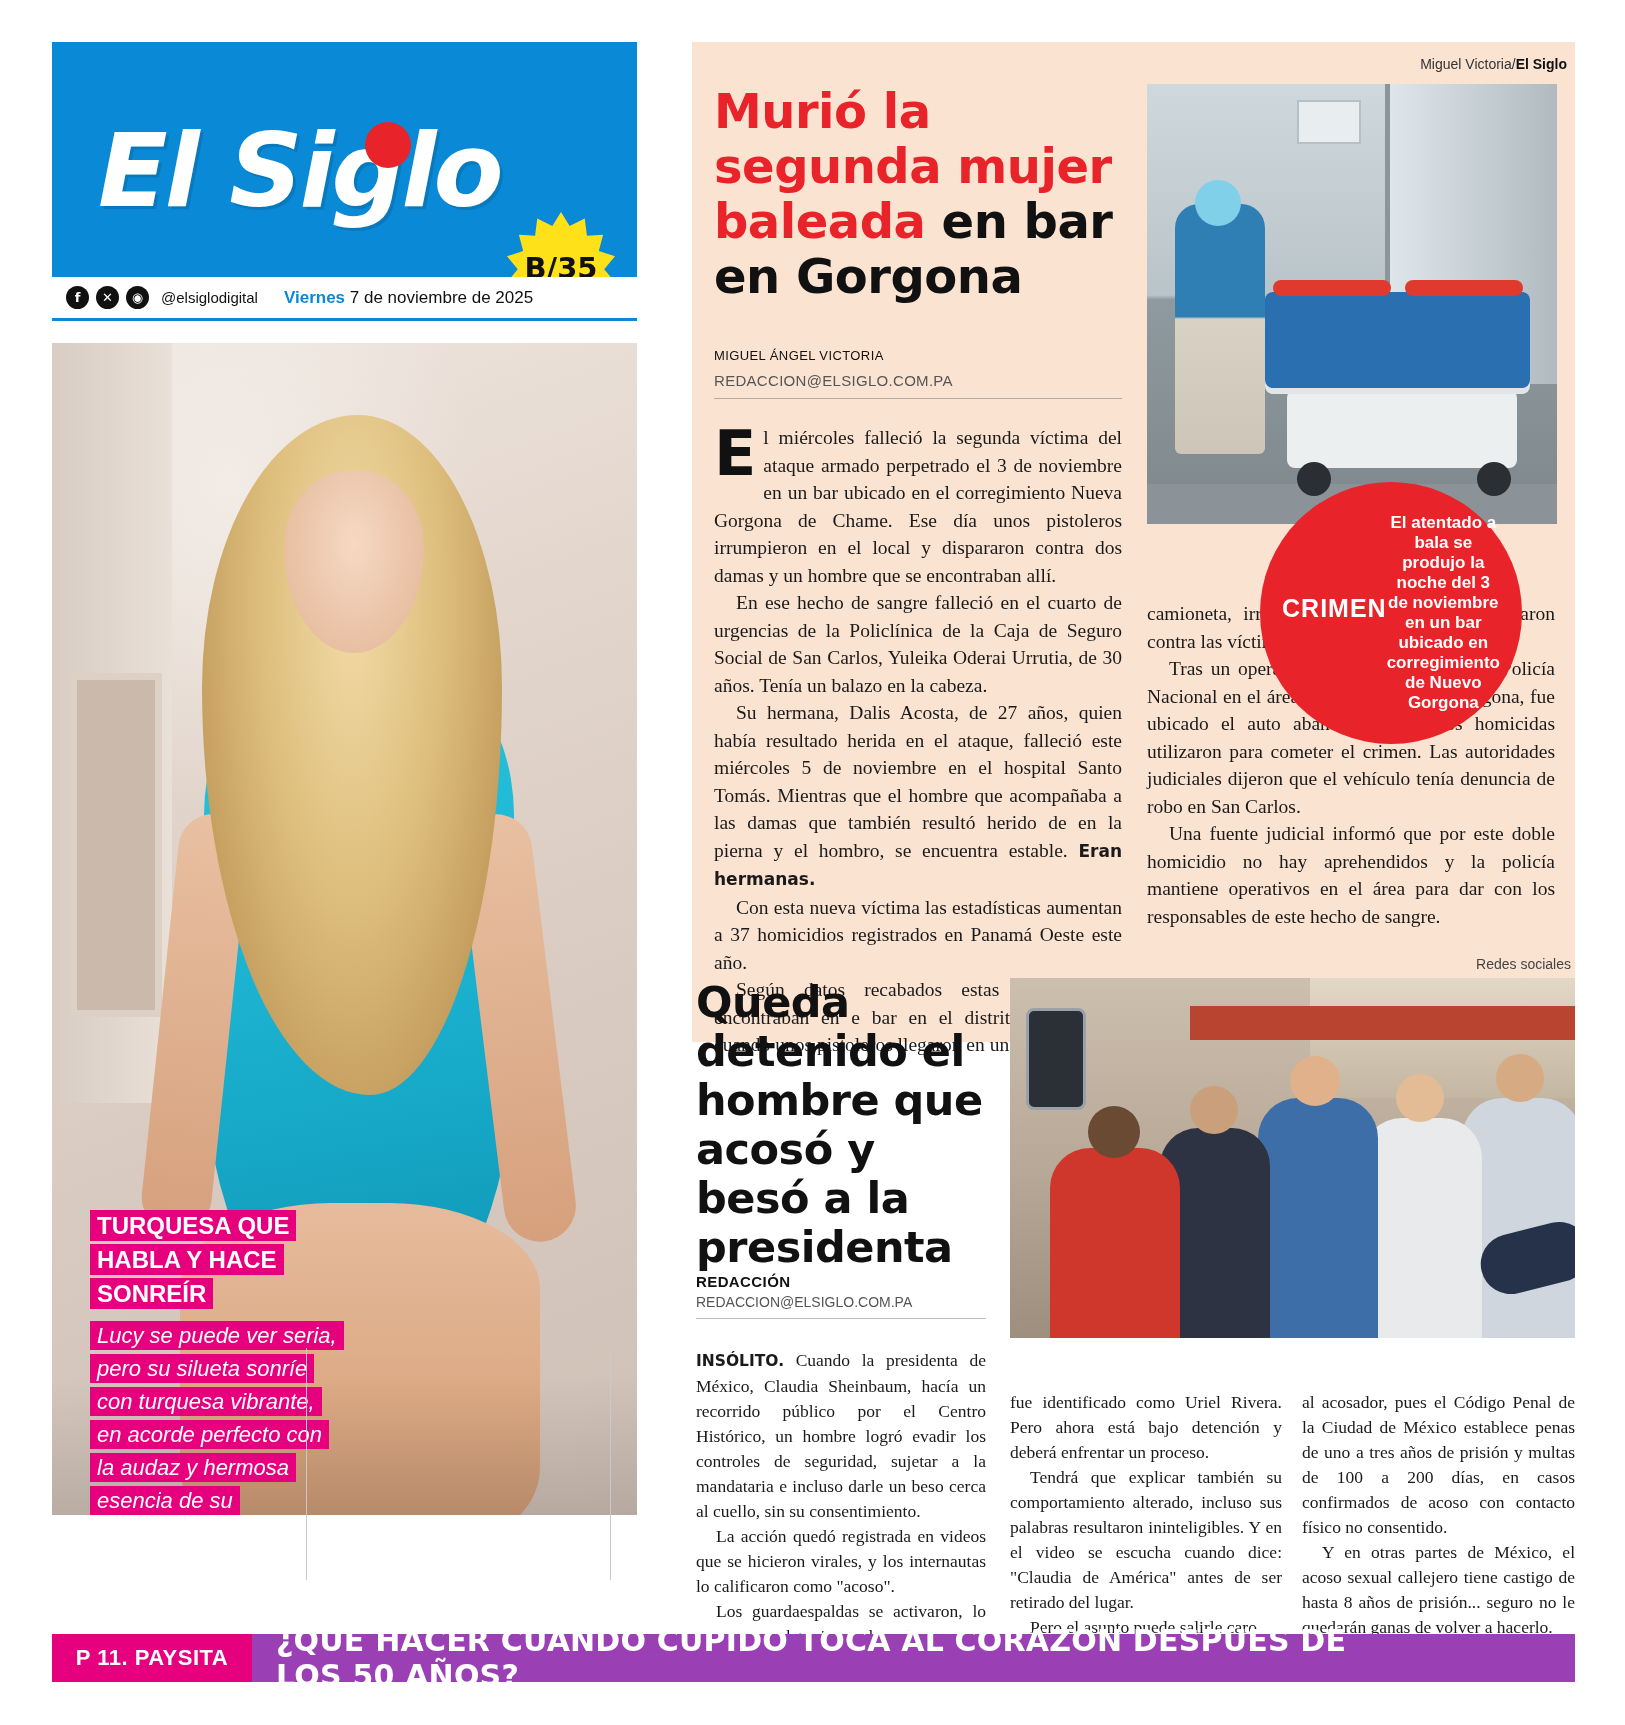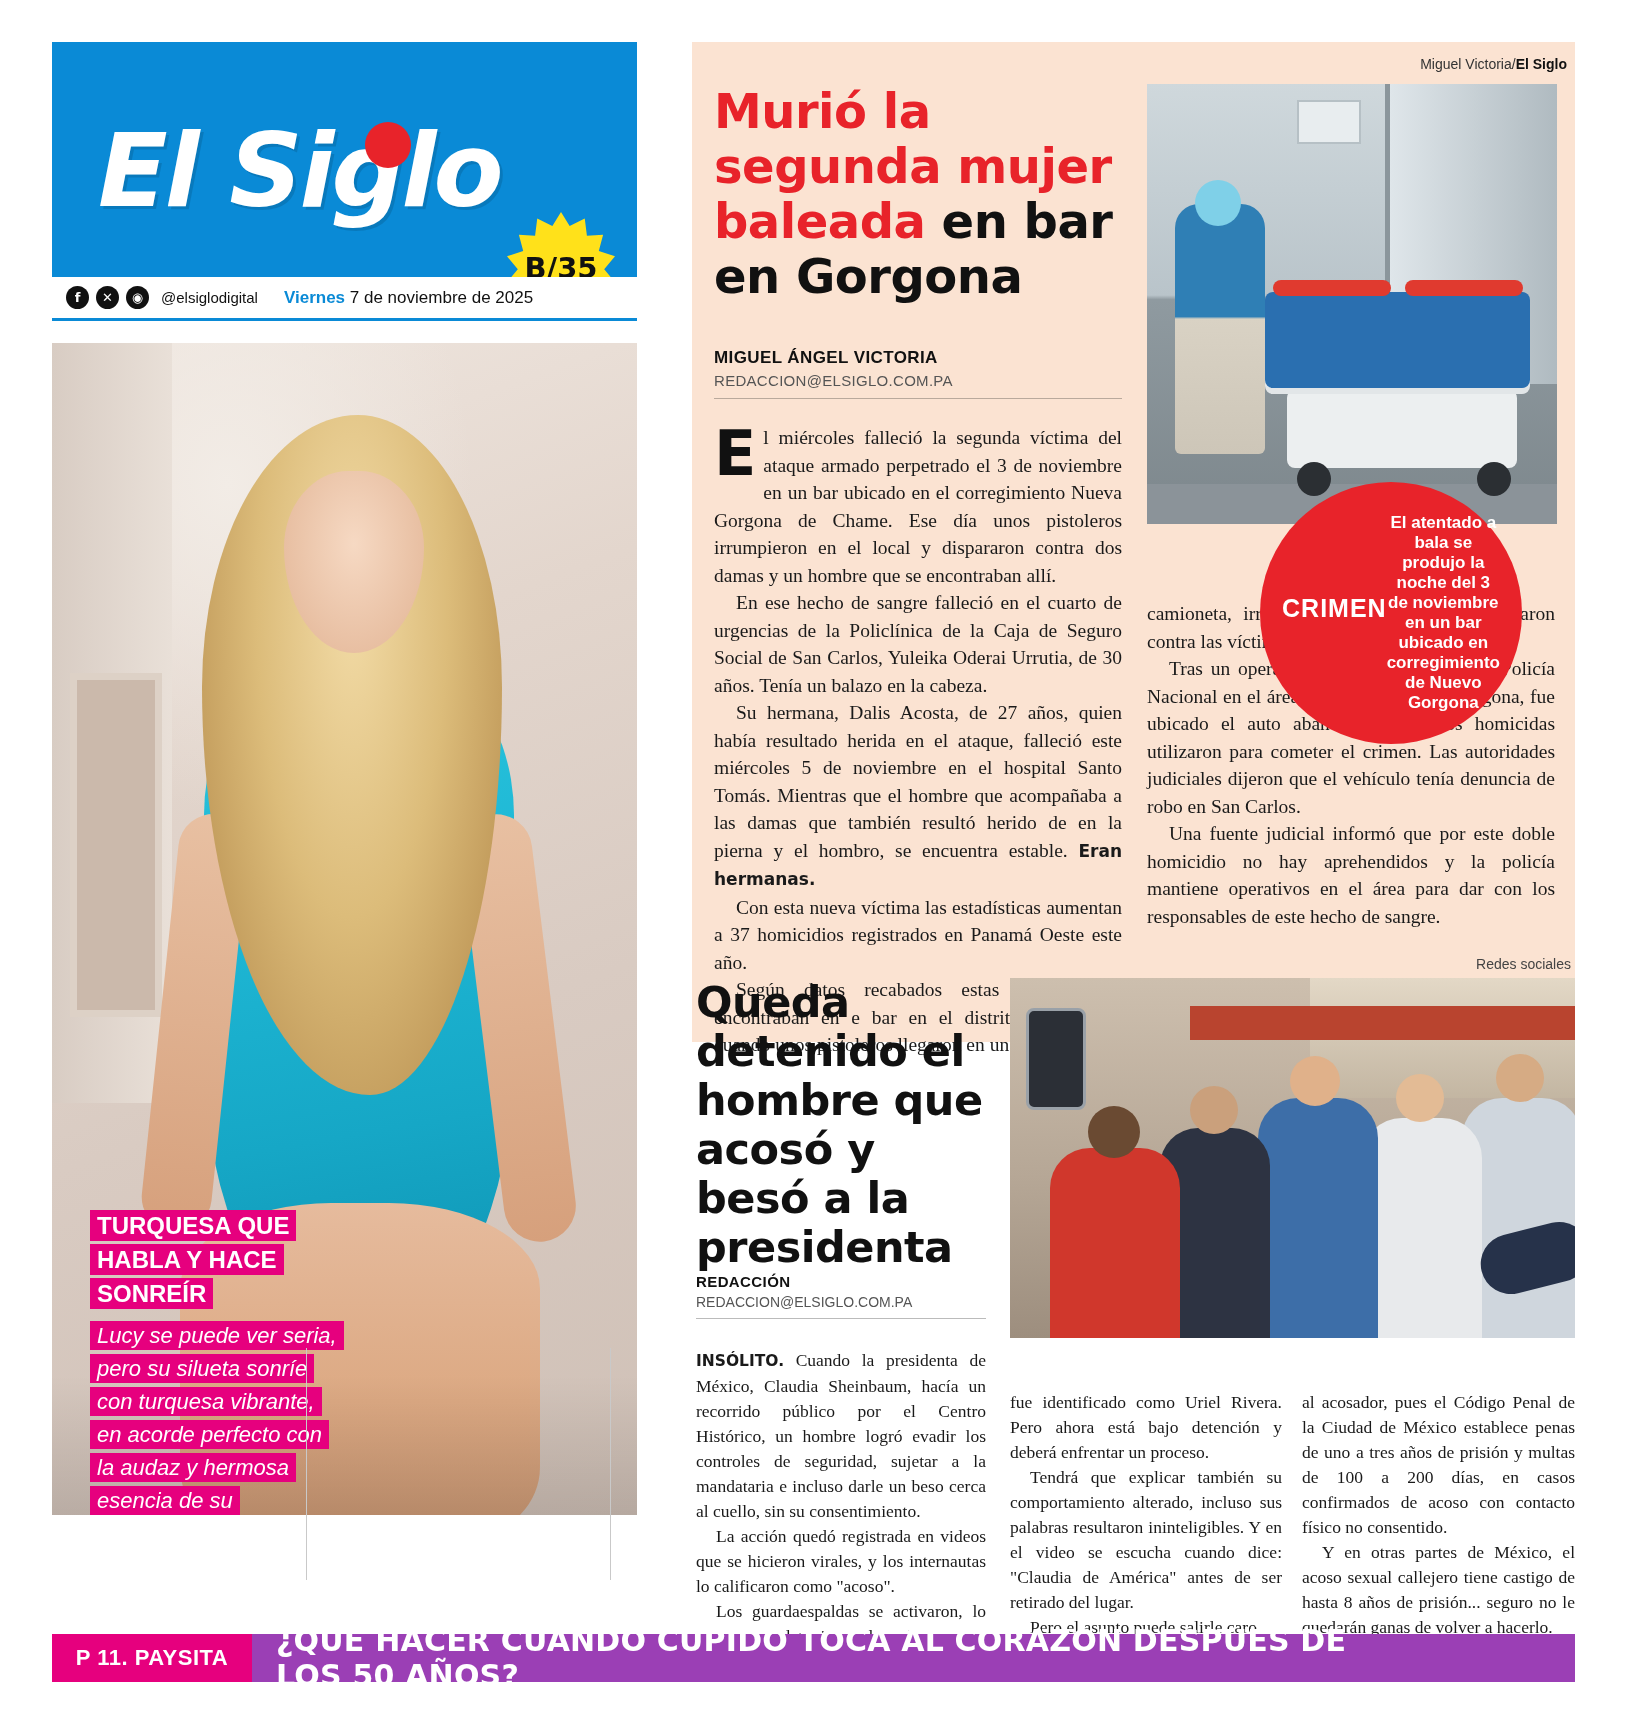--- a/index.html
+++ b/index.html
@@ -144,21 +144,21 @@
   .headline1{
     position:absolute;left:22px;top:42px;width:410px;
     font-family:"DejaVu Sans", sans-serif;
     font-weight:bold;font-size:48px;line-height:55px;
     color:#111;letter-spacing:-0.5px;
   }
   .headline1 .red{color:#e8232a;}
 
   .byline1{
     position:absolute;left:22px;top:306px;width:408px;
-    font-weight:bold;font-size:17px;color:#111;letter-spacing:0.4px;
+    font-weight:normal;font-size:13px;color:#111;letter-spacing:0.4px;
   }
   .byline1-mail{
     position:absolute;left:22px;top:330px;width:408px;
     font-size:15px;color:#555;letter-spacing:0.3px;
     padding-bottom:9px;border-bottom:1px solid #b9a99c;
   }
 
   .col1{
     position:absolute;left:22px;top:382px;width:408px;
     font-family:"Liberation Serif", serif;

